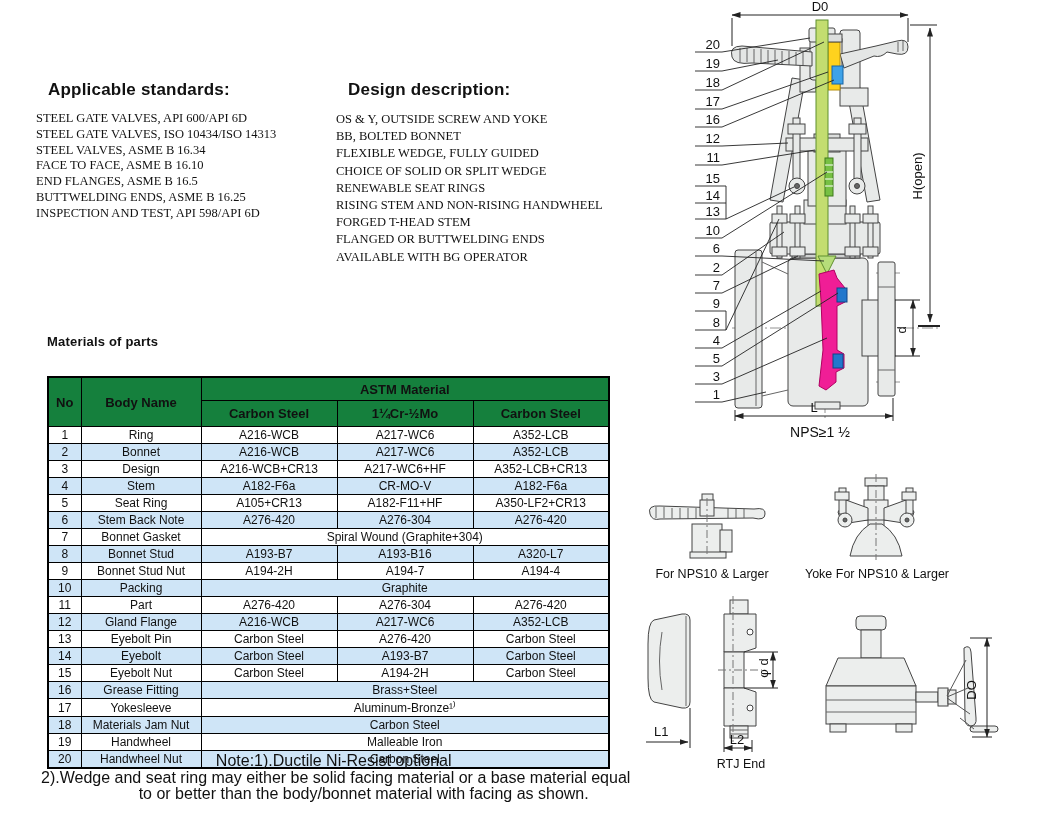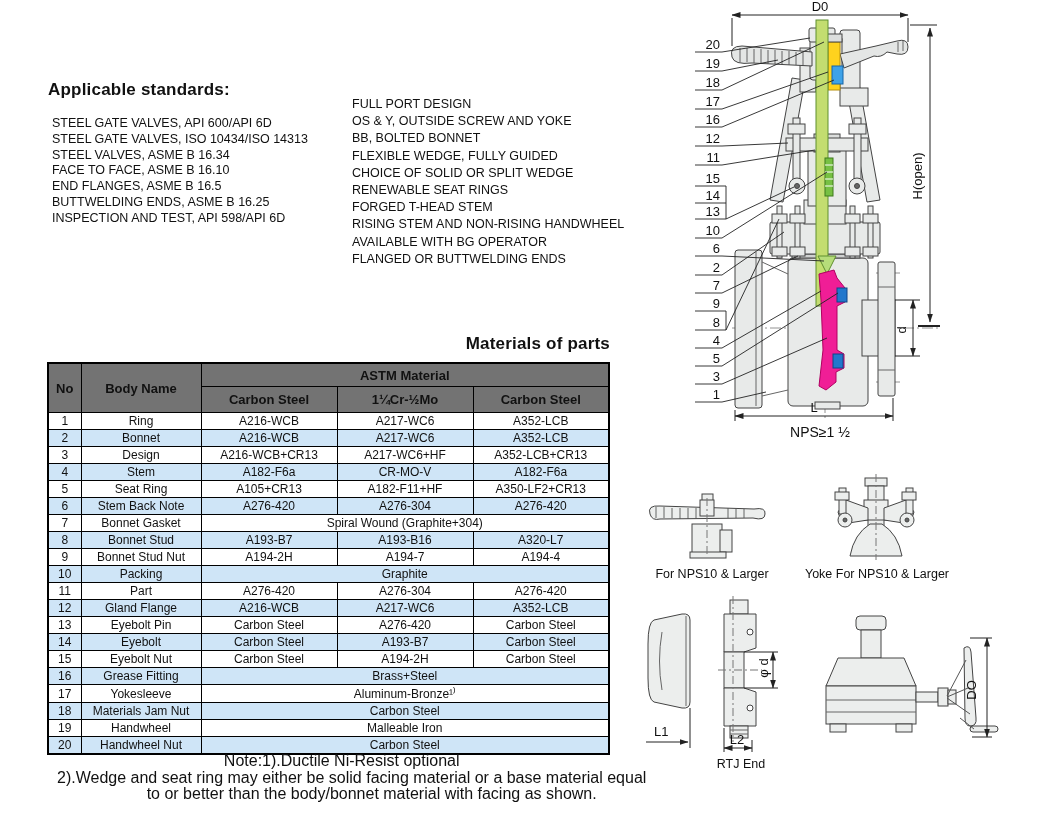--- a/index.html
+++ b/index.html
@@ -2,39 +2,39 @@
 <html><head>
 <meta charset="utf-8">
 <style>
   html,body{margin:0;padding:0;}
   body{
     width:1059px;height:819px;background:#ffffff;position:relative;overflow:hidden;
     font-family:"Liberation Sans",sans-serif;color:#111;
   }
   .abs{position:absolute;}
   .head{font-size:17px;font-weight:bold;margin:0 0 11px 12px;letter-spacing:.2px;}
-  ul.plain{list-style:none;margin:16px;padding:0;font-size:12.5px;}
+  ul.plain{list-style:none;margin:0;padding:0;font-size:12.5px;font-family:Liberation Serif, serif;}
   #standards{left:36px;top:80px;width:300px;}
   #standards li{line-height:15.8px;}
   #design{left:336px;top:80px;width:330px;}
   #design li{line-height:17.2px;}
   #materials{left:47px;top:334px;}
-  #materials .head{font-size:17px;margin:0 0 8px 0;text-align:right;}
+  #materials .head{font-size:13px;margin:0 0 27px 0;}
   table.mat{border-collapse:collapse;table-layout:fixed;width:561px;border:2px solid #000;}
   table.mat th, table.mat td{
     border:1px solid #000;text-align:center;vertical-align:middle;
     padding:0 2px;overflow:hidden;white-space:nowrap;
   }
-  table.mat th{background:#737373;font-size:13px;font-weight:bold;}
+  table.mat th{background:#15803d;font-size:13px;font-weight:bold;}
   table.mat tr.h1 th{height:22px;}
   table.mat tr.h2 th{height:25px;}
   table.mat td{font-size:12px;height:16px;background:#ffffff;}
   table.mat tr.stripe td{background:#cfe5f7;}
   #notes{left:37px;top:753px;font-size:16px;line-height:16.5px;text-align:center;}
-  #notes .n2{margin-left:20px;}
+  #notes .n2{margin-left:4px;}
   #notes .n3{margin-left:60px;}
   svg text{font-family:"Liberation Sans",sans-serif;fill:#111;}
   .dimtxt{font-size:13px;}
   .callout{font-size:13px;}
   .cap{font-size:12.5px;}
   .npstxt{font-size:14px;}
 </style>
 </head>
 <body>
 
@@ -46,32 +46,32 @@
       <li>STEEL GATE VALVES, ISO 10434/ISO 14313</li>
       <li>STEEL VALVES, ASME B 16.34</li>
       <li>FACE TO FACE, ASME B 16.10</li>
       <li>END FLANGES, ASME B 16.5</li>
       <li>BUTTWELDING ENDS, ASME B 16.25</li>
       <li>INSPECTION AND TEST, API 598/API 6D</li>
     </ul>
 </section>
 
 <section id="design" class="abs">
+  <h2 class="head">Design description:</h2>
   <ul class="plain">
 
-  <li>FULL PORT DESIGN</li>
       <li>OS &amp; Y, OUTSIDE SCREW AND YOKE</li>
       <li>BB, BOLTED BONNET</li>
       <li>FLEXIBLE WEDGE, FULLY GUIDED</li>
       <li>CHOICE OF SOLID OR SPLIT WEDGE</li>
       <li>RENEWABLE SEAT RINGS</li>
+      <li>RISING STEM AND NON-RISING HANDWHEEL</li>
       <li>FORGED T-HEAD STEM</li>
-      <li>RISING STEM AND NON-RISING HANDWHEEL</li>
+      <li>FLANGED OR BUTTWELDING ENDS</li>
       <li>AVAILABLE WITH BG OPERATOR</li>
-      <li>FLANGED OR BUTTWELDING ENDS</li>
     </ul>
 </section>
 
 <section id="materials" class="abs">
   <h2 class="head">Materials of parts</h2>
   <table class="mat">
     <colgroup>
       <col style="width:33px">
         <col style="width:120px">
       <col style="width:136px">

